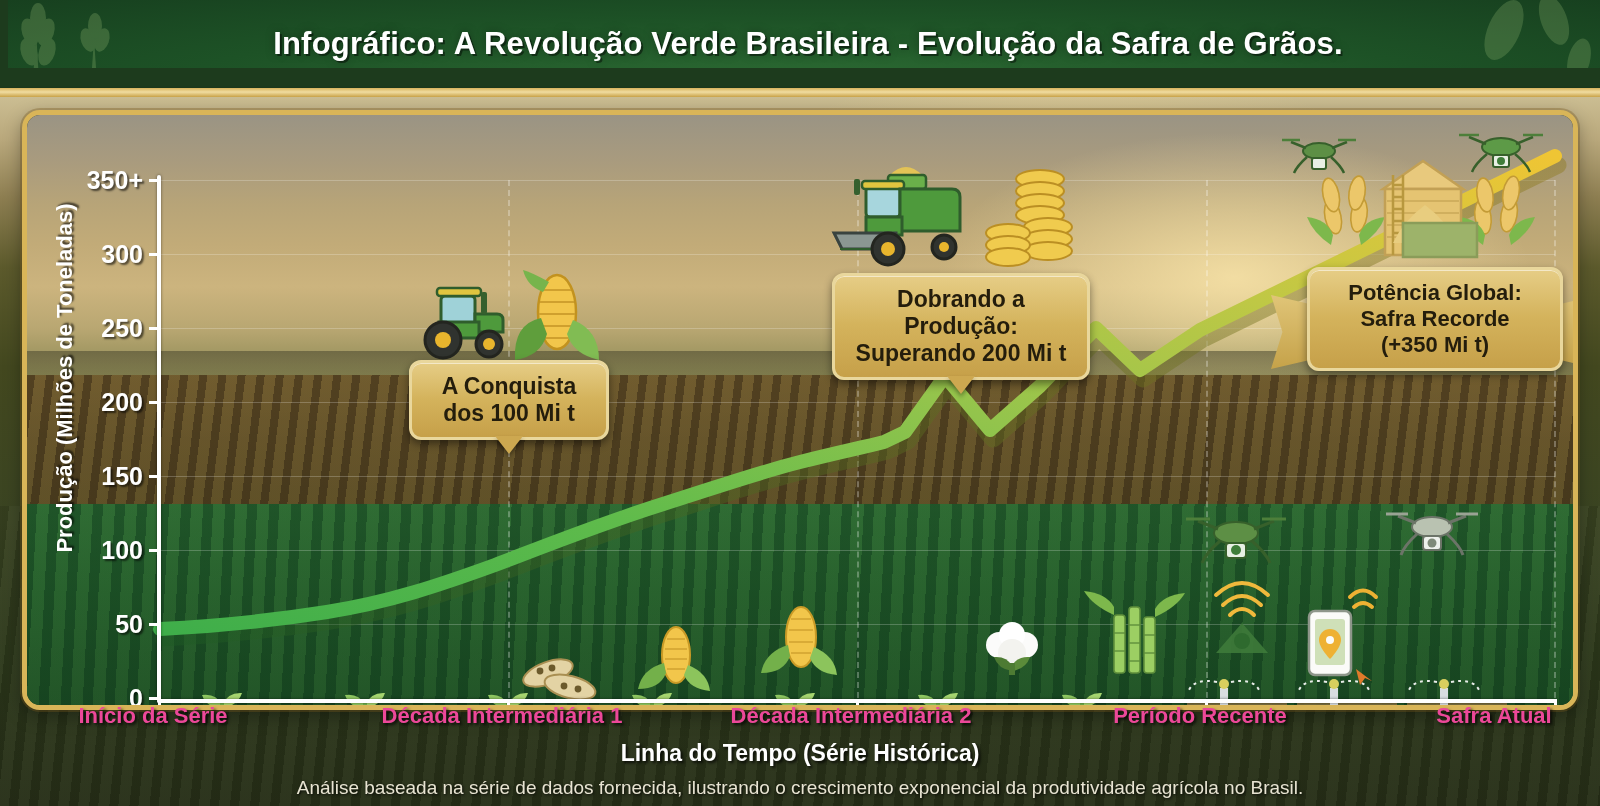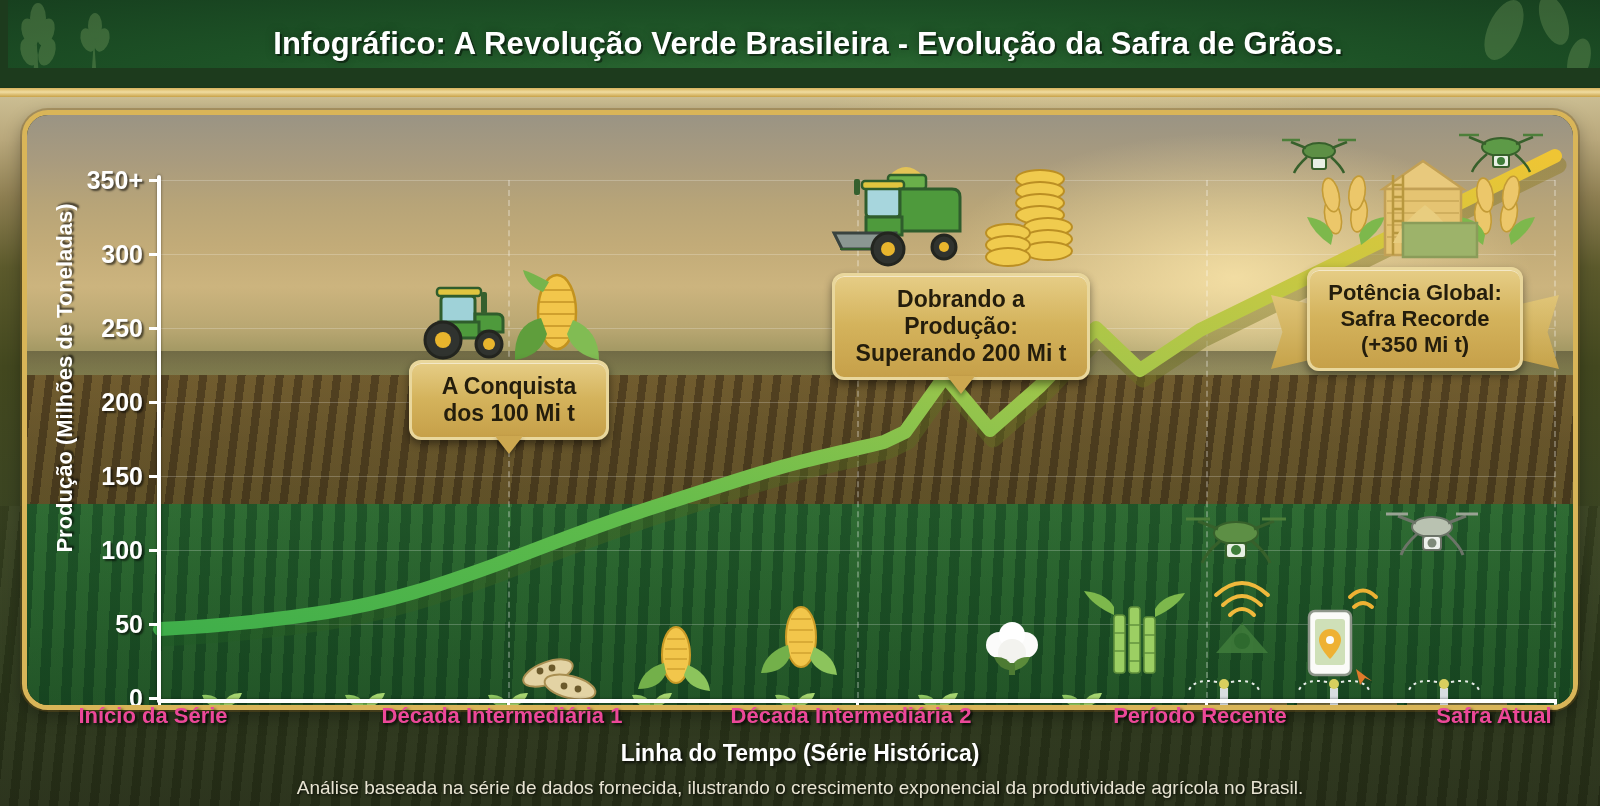--- a/index.html
+++ b/index.html
@@ -53,21 +53,21 @@
     opacity:.55;
   }
   #backdrop .glow{
     position:absolute; left:45%; top:-40px; width:700px; height:320px;
     background:radial-gradient(ellipse at center, rgba(255,226,150,.55), rgba(255,226,150,0) 70%);
   }
 
   
   #panel{
     position:absolute; left:22px; top:110px; width:1556px; height:600px;
-    border:5px solid #d9b558; border-radius:26px;
+    border:5px solid #d9b558; border-radius:18px;
     box-shadow:0 0 0 2px rgba(120,90,30,.35), 0 6px 18px rgba(0,0,0,.35);
     overflow:hidden;
     background:#2f3a20;
   }
   
   .sky{
     position:absolute; left:0; top:0; width:100%; height:44%;
     background:linear-gradient(180deg,
       #9a9484 0%, #a99b7e 18%, #b7a478 34%,
       #c2ab78 50%, #ccb47e 66%, #b9a772 82%, #8d8a55 100%);
@@ -582,21 +582,21 @@
             <ellipse cx="26" cy="84" rx="22" ry="9"></ellipse>
           <ellipse cx="26" cy="96" rx="22" ry="9"></ellipse>
         </g>
       </svg>
       <div class="bubble" style="font-size:23px">
         <div>Dobrando a Produção:</div>
         <div>Superando 200 Mi t</div>
       </div>
     </div>
 
-    <div class="callout ribbon" style="left:1280px; top:152px; width:216px;">
+    <div class="callout ribbon" style="left:1280px; top:152px; width:256px;">
       <svg style="position:absolute;left:-10px;top:-122px;width:250px;height:130px;overflow:visible" viewBox="0 0 250 130">
 
         <g fill="#ecc76a" stroke="#c39b36" stroke-width="1.6">
           <ellipse cx="36" cy="72" rx="8" ry="17" transform="rotate(-12 36 72)"></ellipse>
           <ellipse cx="34" cy="50" rx="8" ry="17" transform="rotate(-12 34 50)"></ellipse>
           <ellipse cx="62" cy="70" rx="8" ry="17" transform="rotate(8 62 70)"></ellipse>
           <ellipse cx="60" cy="48" rx="8" ry="17" transform="rotate(8 60 48)"></ellipse>
         </g>
         <g fill="#7db84c">
             <path d="M34 100 q-18 -12 -24 -28 q20 2 26 18 z"></path>

